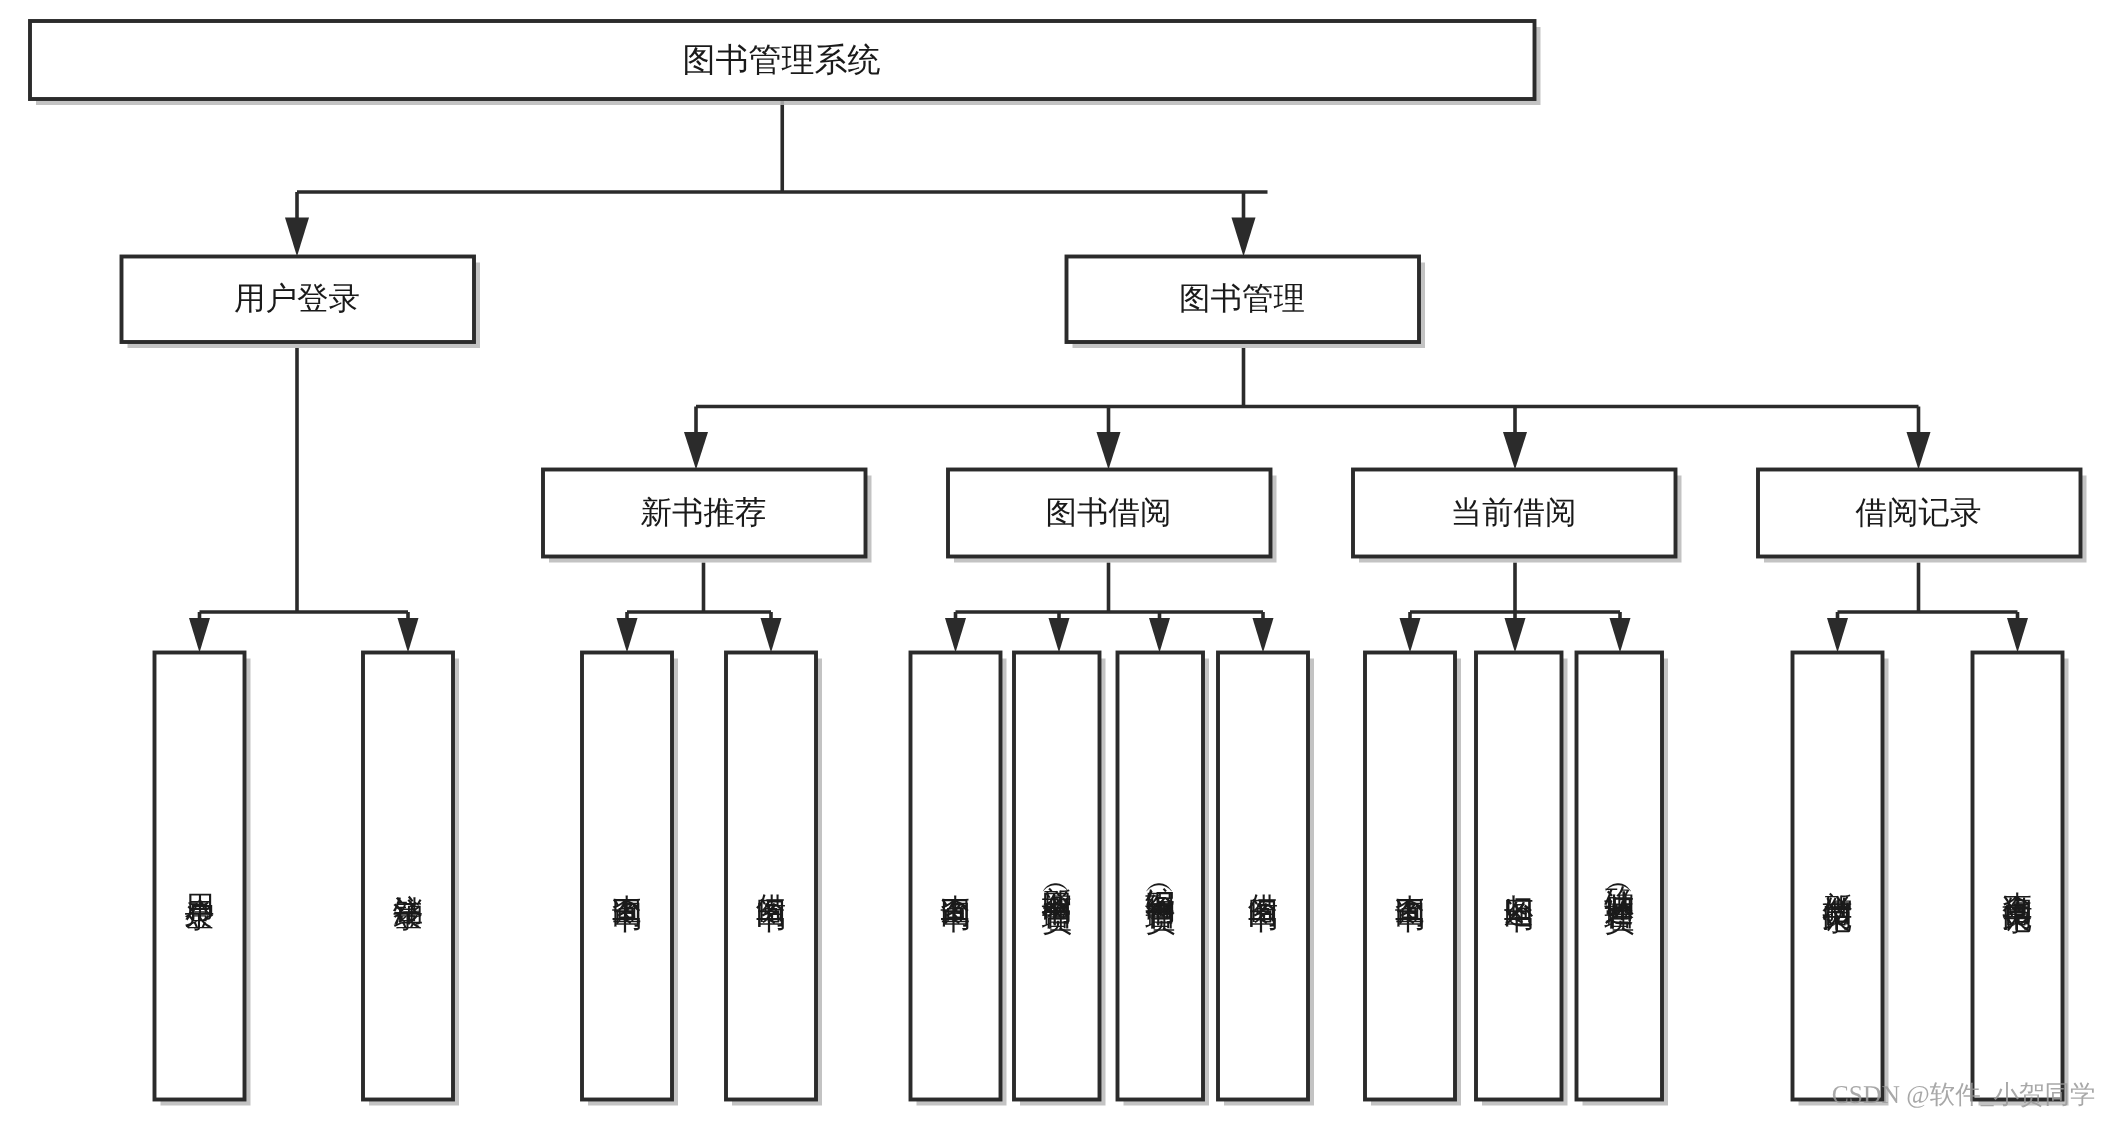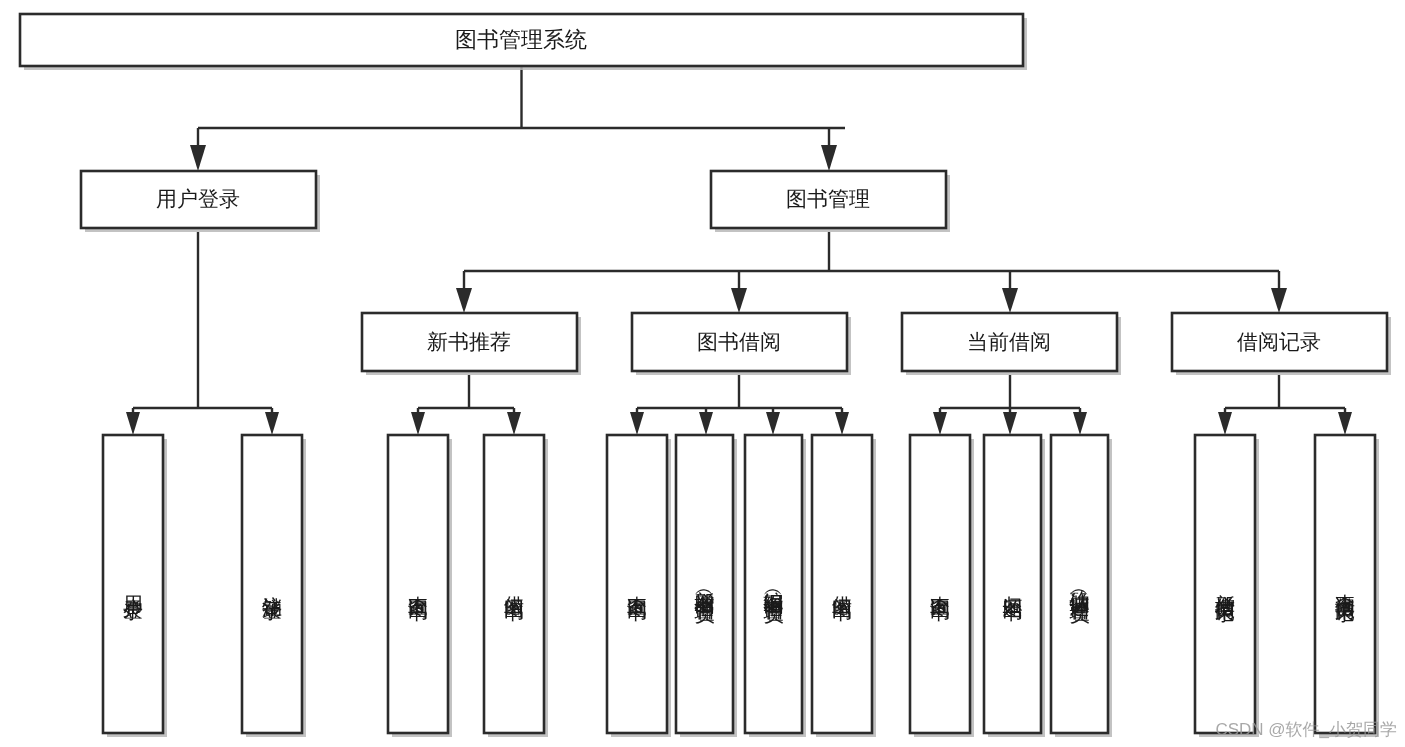--- a/index.html
+++ b/index.html
@@ -73,21 +73,21 @@
     align-items: center;
     justify-content: center;
     text-align: center;
     pointer-events: none;
     user-select: none;
   }
   .watermark {
     position: absolute;
     right: 8px;
     bottom: 6px;
-    font-family: Liberation Sans, sans-serif;
+    font-family: Liberation Serif, serif;
     font-size: 17px;
     color: #9a9a9a;
     opacity: 0.85;
     white-space: nowrap;
     user-select: none;
   }
 </style>
 </head>
 <body>
 

